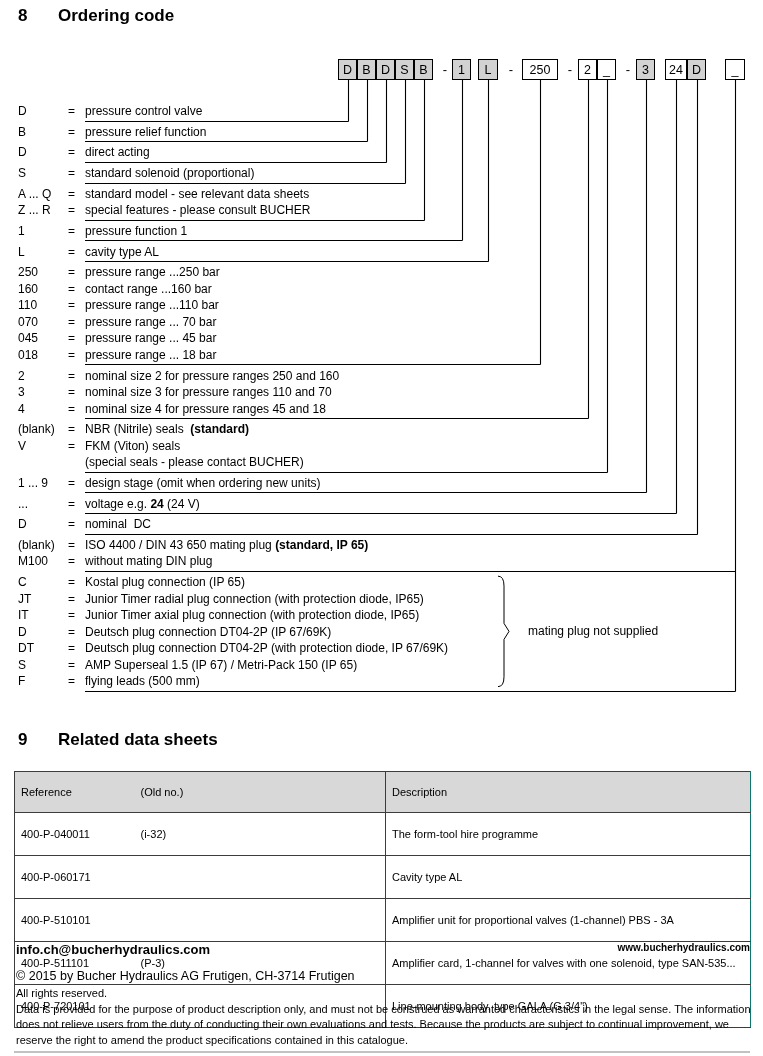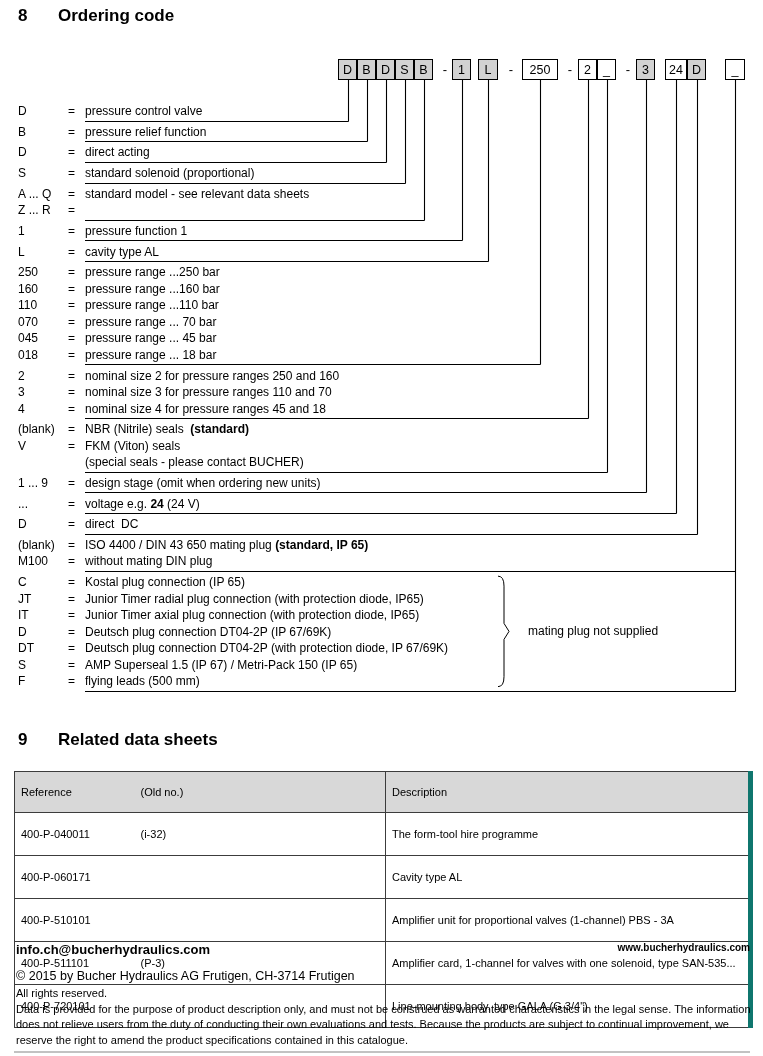--- a/index.html
+++ b/index.html
@@ -32,21 +32,21 @@
   #overlay { position:absolute; left:0; top:0; pointer-events:none; }
 
   
   #rel-table { position:absolute; left:14px; top:771px; width:736px;
                border-collapse:collapse; font-size:11px; table-layout:fixed; }
   #rel-table th, #rel-table td { border-top:1px solid #3c3c3c; border-bottom:1px solid #3c3c3c;
                text-align:left; font-weight:normal; overflow:hidden; white-space:nowrap; }
   #rel-table th { background:#d8d8d8; padding:14px 6px; }
   #rel-table td { padding:15px 6px; }
   #rel-table th:first-child, #rel-table td:first-child { border-left:1px solid #3c3c3c; }
-  #rel-table th:last-child,  #rel-table td:last-child  { border-right:5px solid #0f766e; border-left:1px solid #3c3c3c;margin-left:19px; }
+  #rel-table th:last-child,  #rel-table td:last-child  { border-right:1px solid #0f766e; border-left:1px solid #3c3c3c;margin-left:19px; }
   .col-ref { width:120px; } .col-old { width:251px; } .col-desc { width:365px; }
 
   
   .ft { position:absolute; white-space:nowrap; }
   #ft-email   { left:16px;  top:942px; font-size:13px; font-weight:bold; }
   #ft-web     { right:13px; top:942px; font-size:10px; font-weight:bold; }
   #ft-copy    { left:16px;  top:969px; font-size:12.5px; }
   #ft-rights  { left:16px;  top:987px; font-size:11px; }
   #ft-disc    { left:16px;  top:1002px; width:737px; font-size:11px; line-height:15.4px; white-space:normal; }
   #bottom-rule { position:absolute; left:14px; top:1051px; width:736px; height:2px; background:#c2c2c2; }
@@ -111,20 +111,21 @@
       </div>
       <div class="legend-group">
         <div class="legend-row">
           <span class="lr-code">A ... Q</span>
           <span class="lr-eq">=</span>
           <span class="lr-desc">standard model - see relevant data sheets</span>
         </div>
         <div class="legend-row">
           <span class="lr-code">Z ... R</span>
           <span class="lr-eq">=</span>
+          <span class="lr-desc">special features - please consult BUCHER</span>
         </div>
       </div>
       <div class="legend-group">
         <div class="legend-row">
           <span class="lr-code">1</span>
           <span class="lr-eq">=</span>
           <span class="lr-desc">pressure function 1</span>
         </div>
       </div>
       <div class="legend-group">
@@ -136,21 +137,21 @@
       </div>
       <div class="legend-group">
         <div class="legend-row">
           <span class="lr-code">250</span>
           <span class="lr-eq">=</span>
           <span class="lr-desc">pressure range ...250 bar</span>
         </div>
         <div class="legend-row">
           <span class="lr-code">160</span>
           <span class="lr-eq">=</span>
-          <span class="lr-desc">pressure range ...160 bar</span>
+          <span class="lr-desc">contact range ...160 bar</span>
         </div>
         <div class="legend-row">
           <span class="lr-code">110</span>
           <span class="lr-eq">=</span>
           <span class="lr-desc">pressure range ...110 bar</span>
         </div>
         <div class="legend-row">
           <span class="lr-code">070</span>
           <span class="lr-eq">=</span>
           <span class="lr-desc">pressure range ... 70 bar</span>
@@ -211,21 +212,21 @@
         <div class="legend-row">
           <span class="lr-code">...</span>
           <span class="lr-eq">=</span>
           <span class="lr-desc"><span>voltage e.g. </span><b>24</b><span> (24 V)</span></span>
         </div>
       </div>
       <div class="legend-group">
         <div class="legend-row">
           <span class="lr-code">D</span>
           <span class="lr-eq">=</span>
-          <span class="lr-desc">direct  DC</span>
+          <span class="lr-desc">nominal  DC</span>
         </div>
       </div>
       <div class="legend-group">
         <div class="legend-row">
           <span class="lr-code">(blank)</span>
           <span class="lr-eq">=</span>
           <span class="lr-desc"><span>ISO 4400 / DIN 43 650 mating plug </span><b>(standard, IP 65)</b></span>
         </div>
         <div class="legend-row">
           <span class="lr-code">M100</span>

